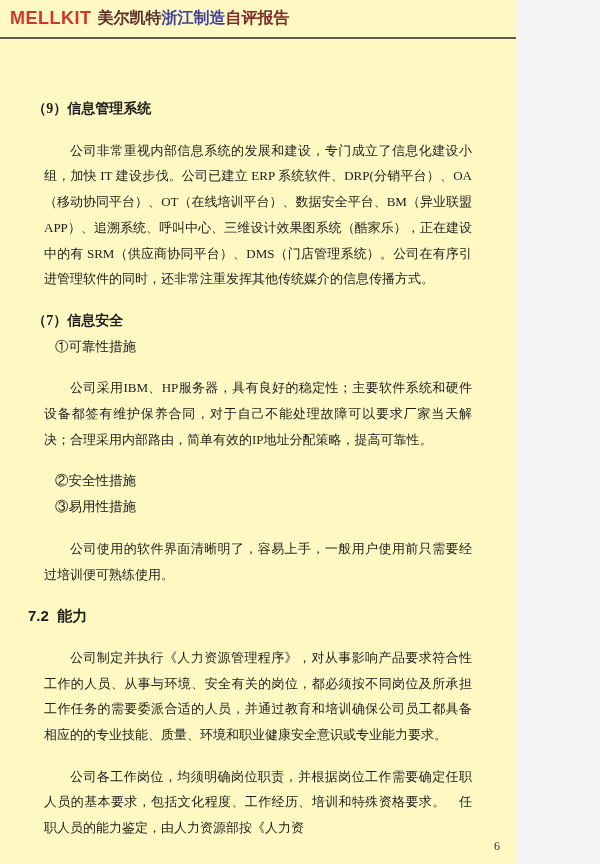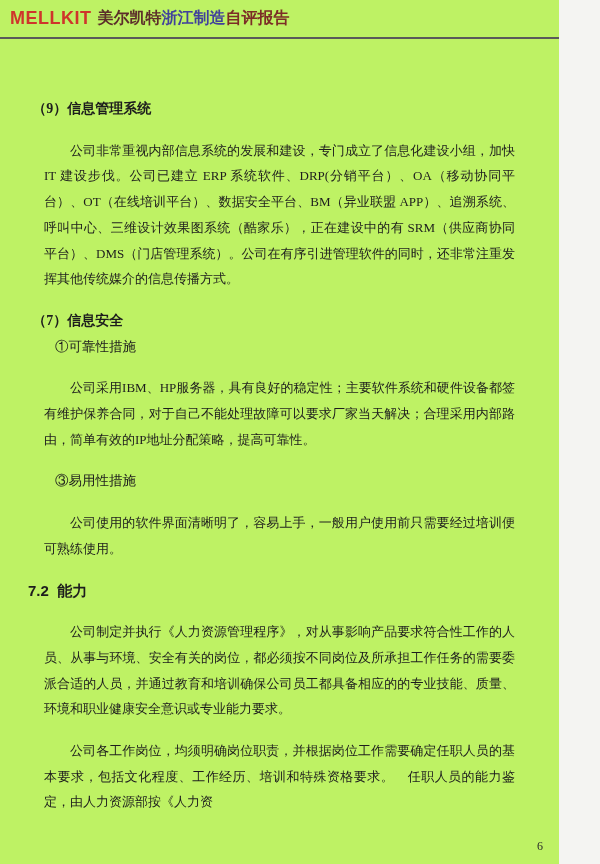--- a/index.html
+++ b/index.html
@@ -3,22 +3,22 @@
 <meta charset="utf-8">
 <style>
   html, body { margin: 0; padding: 0; }
   body {
     width: 600px; height: 864px;
     background: #f4f4f2;
     font-family: "Liberation Serif", "DejaVu Serif", serif;
   }
   .page {
     position: relative;
-    width: 559px; height: 864px;
-    background: #bef264;
+    width: 516px; height: 864px;
+    background: #fef9c3;
     overflow: hidden;
     color: #1d1d1d;
   }
   .page-header {
     position: absolute;
     top: 8px; left: 10px; right: 8px;
     white-space: nowrap;
   }
   .brand-en {
     color: #cf352b;
@@ -88,20 +88,21 @@
     <span class="brand-en">MELLKIT</span><span class="brand-cn">美尔凯特</span><span class="title-blue">浙江制造</span><span class="title-red">自评报告</span>
   </div>
   <div class="header-rule"></div>
 
   <div class="doc-body">
     <h3 class="h-num">（9）信息管理系统</h3>
     <p class="para">公司非常重视内部信息系统的发展和建设，专门成立了信息化建设小组，加快 IT 建设步伐。公司已建立 ERP 系统软件、DRP(分销平台）、OA（移动协同平台）、OT（在线培训平台）、数据安全平台、BM（异业联盟 APP）、追溯系统、呼叫中心、三维设计效果图系统（酷家乐），正在建设中的有 SRM（供应商协同平台）、DMS（门店管理系统）。公司在有序引进管理软件的同时，还非常注重发挥其他传统媒介的信息传播方式。</p>
     <h3 class="h-num">（7）信息安全</h3>
     <h4 class="h-sub">①可靠性措施</h4>
     <p class="para">公司采用IBM、HP服务器，具有良好的稳定性；主要软件系统和硬件设备都签有维护保养合同，对于自己不能处理故障可以要求厂家当天解决；合理采用内部路由，简单有效的IP地址分配策略，提高可靠性。</p>
+    <h4 class="h-sub">②安全性措施</h4>
     <h4 class="h-sub">③易用性措施</h4>
     <p class="para">公司使用的软件界面清晰明了，容易上手，一般用户使用前只需要经过培训便可熟练使用。</p>
     <h2 class="h-section">7.2  能力</h2>
     <p class="para">公司制定并执行《人力资源管理程序》，对从事影响产品要求符合性工作的人员、从事与环境、安全有关的岗位，都必须按不同岗位及所承担工作任务的需要委派合适的人员，并通过教育和培训确保公司员工都具备相应的的专业技能、质量、环境和职业健康安全意识或专业能力要求。</p>
     <p class="para">公司各工作岗位，均须明确岗位职责，并根据岗位工作需要确定任职人员的基本要求，包括文化程度、工作经历、培训和特殊资格要求。　任职人员的能力鉴定，由人力资源部按《人力资</p>
   </div>
 
   <div class="page-number">6</div>
 
 </div>

